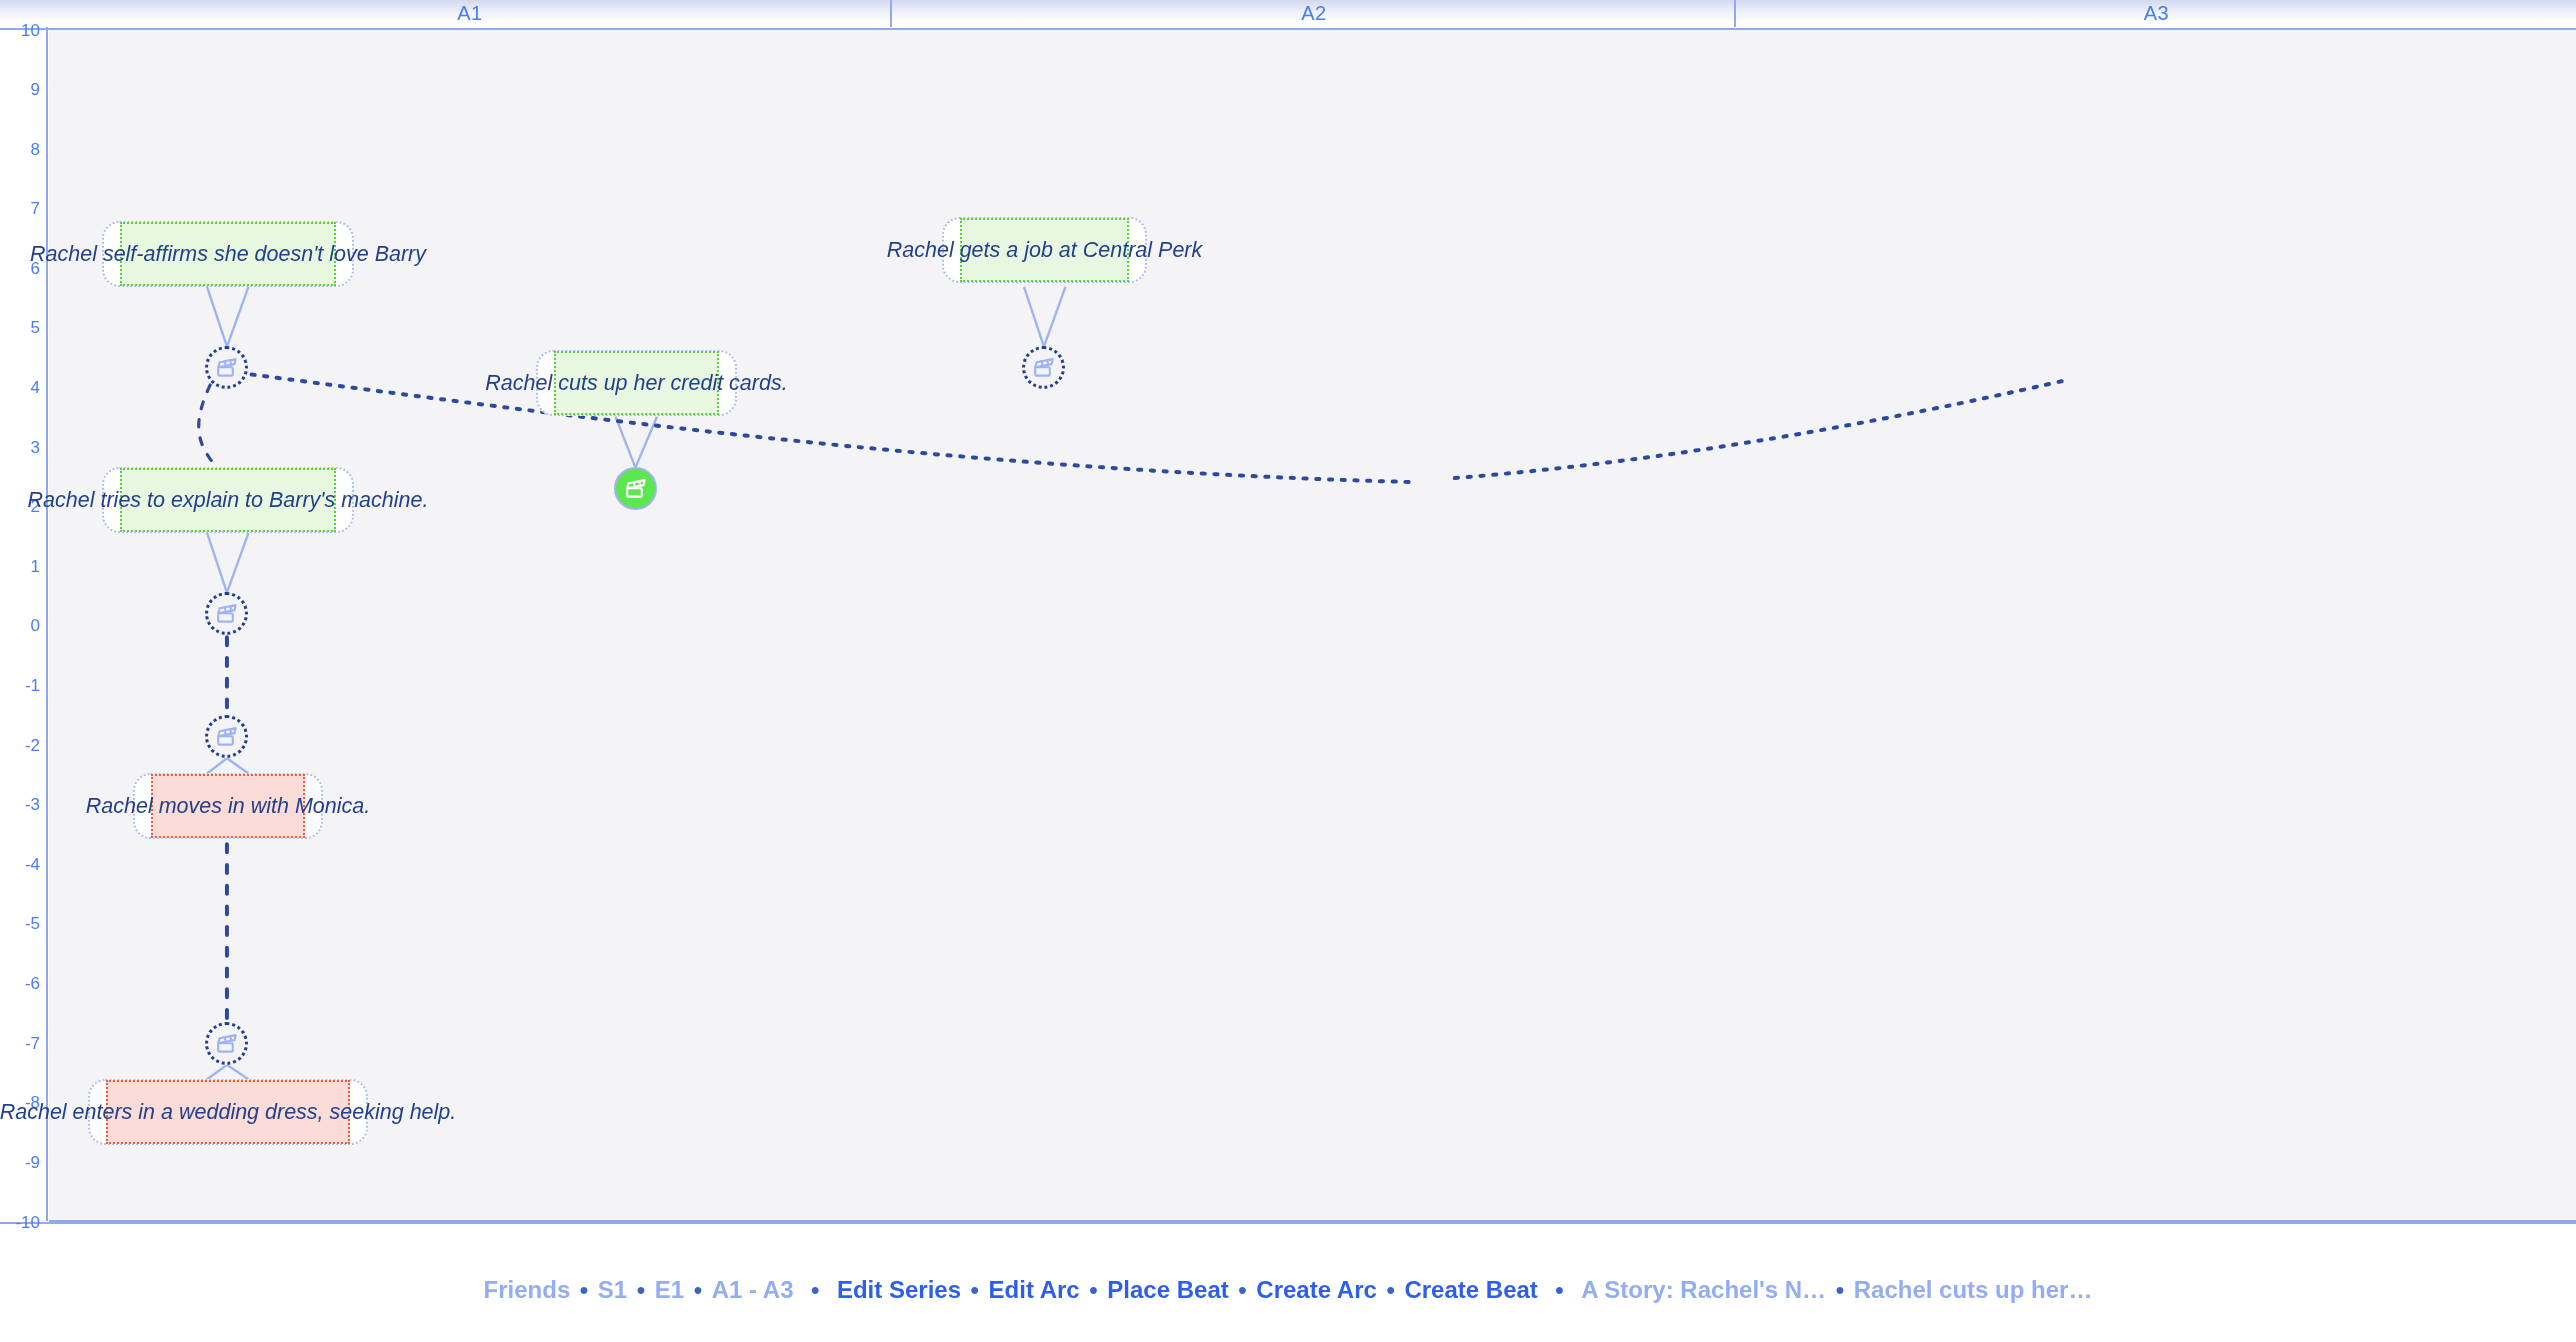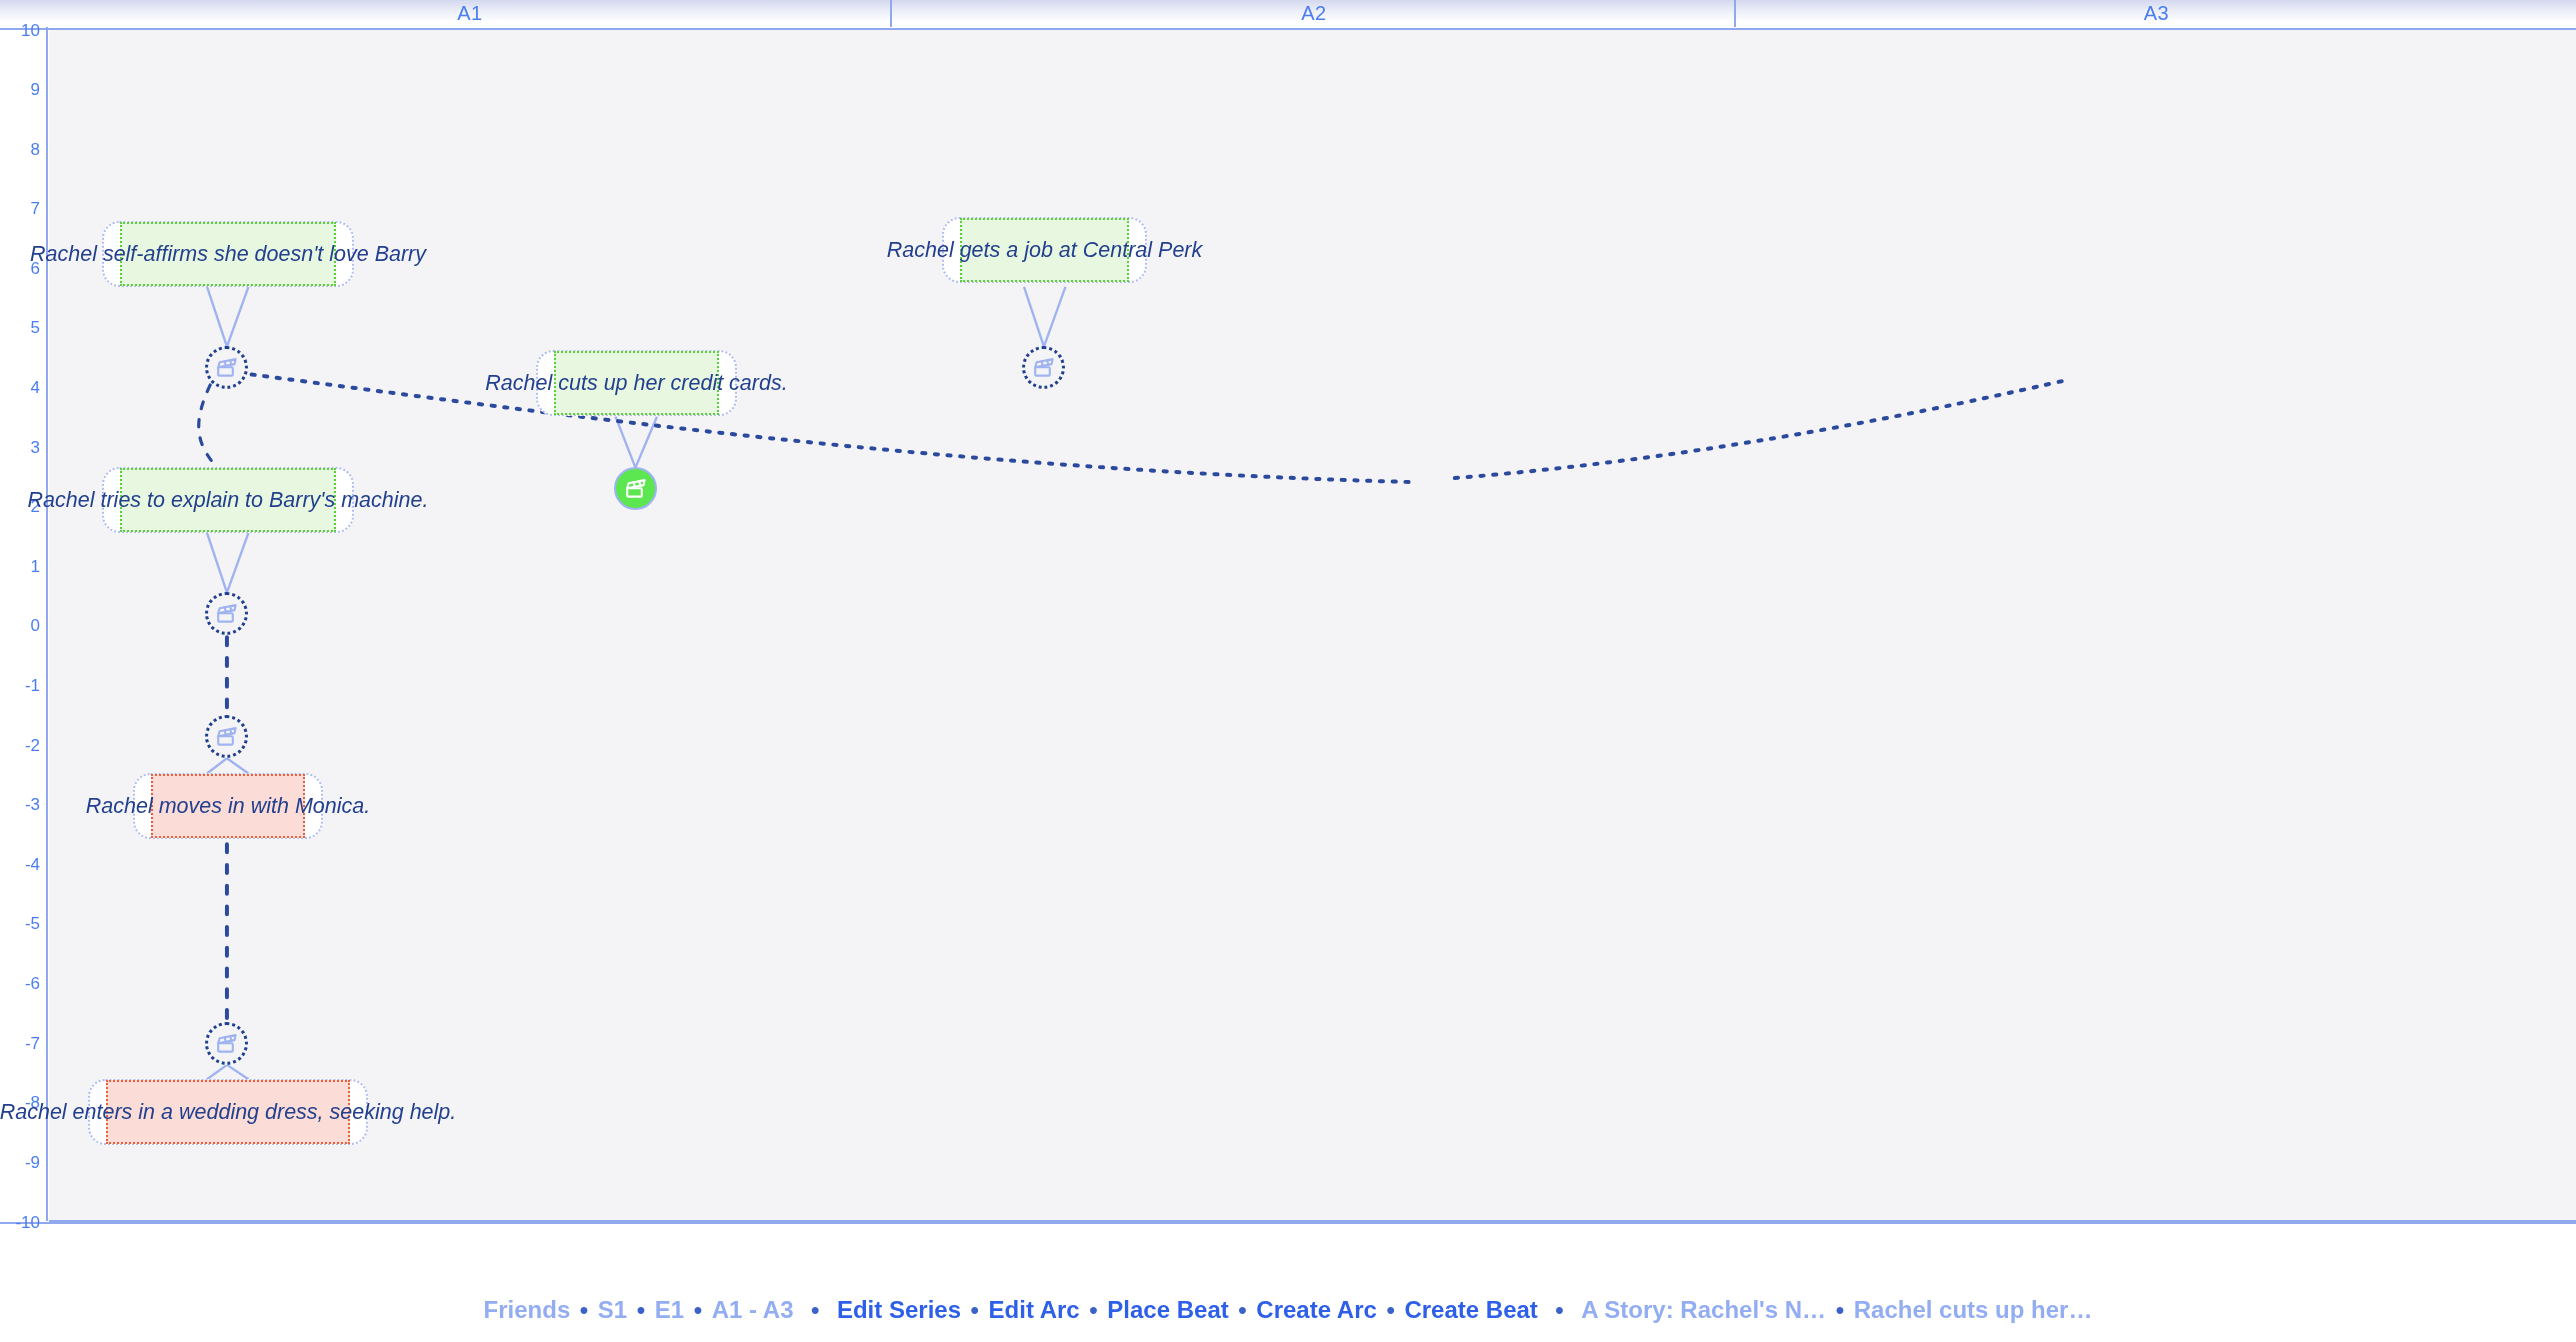--- a/index.html
+++ b/index.html
@@ -96,21 +96,21 @@
   }
   .node.active {
     background: #5ce650;
     border: 2.4px solid #9fb3f0;
   }
   .node svg { display: block; }
 
   
   .footer {
     position: absolute; left: 0; top: 1276px; width: 2576px; height: 67px;
-    display: flex; align-items: center; justify-content: center;
+    display: flex; justify-content: center;
     gap: 0px;
     background: #ffffff;
   }
   .crumb {
     font-size: 24px; font-weight: bold; white-space: nowrap;
   }
   .crumb.muted { color: #93adf3; }
   .crumb.action { color: #2e5fe8; }
   .sep {
     color: #3a62c8; font-size: 24px; font-weight: bold;

